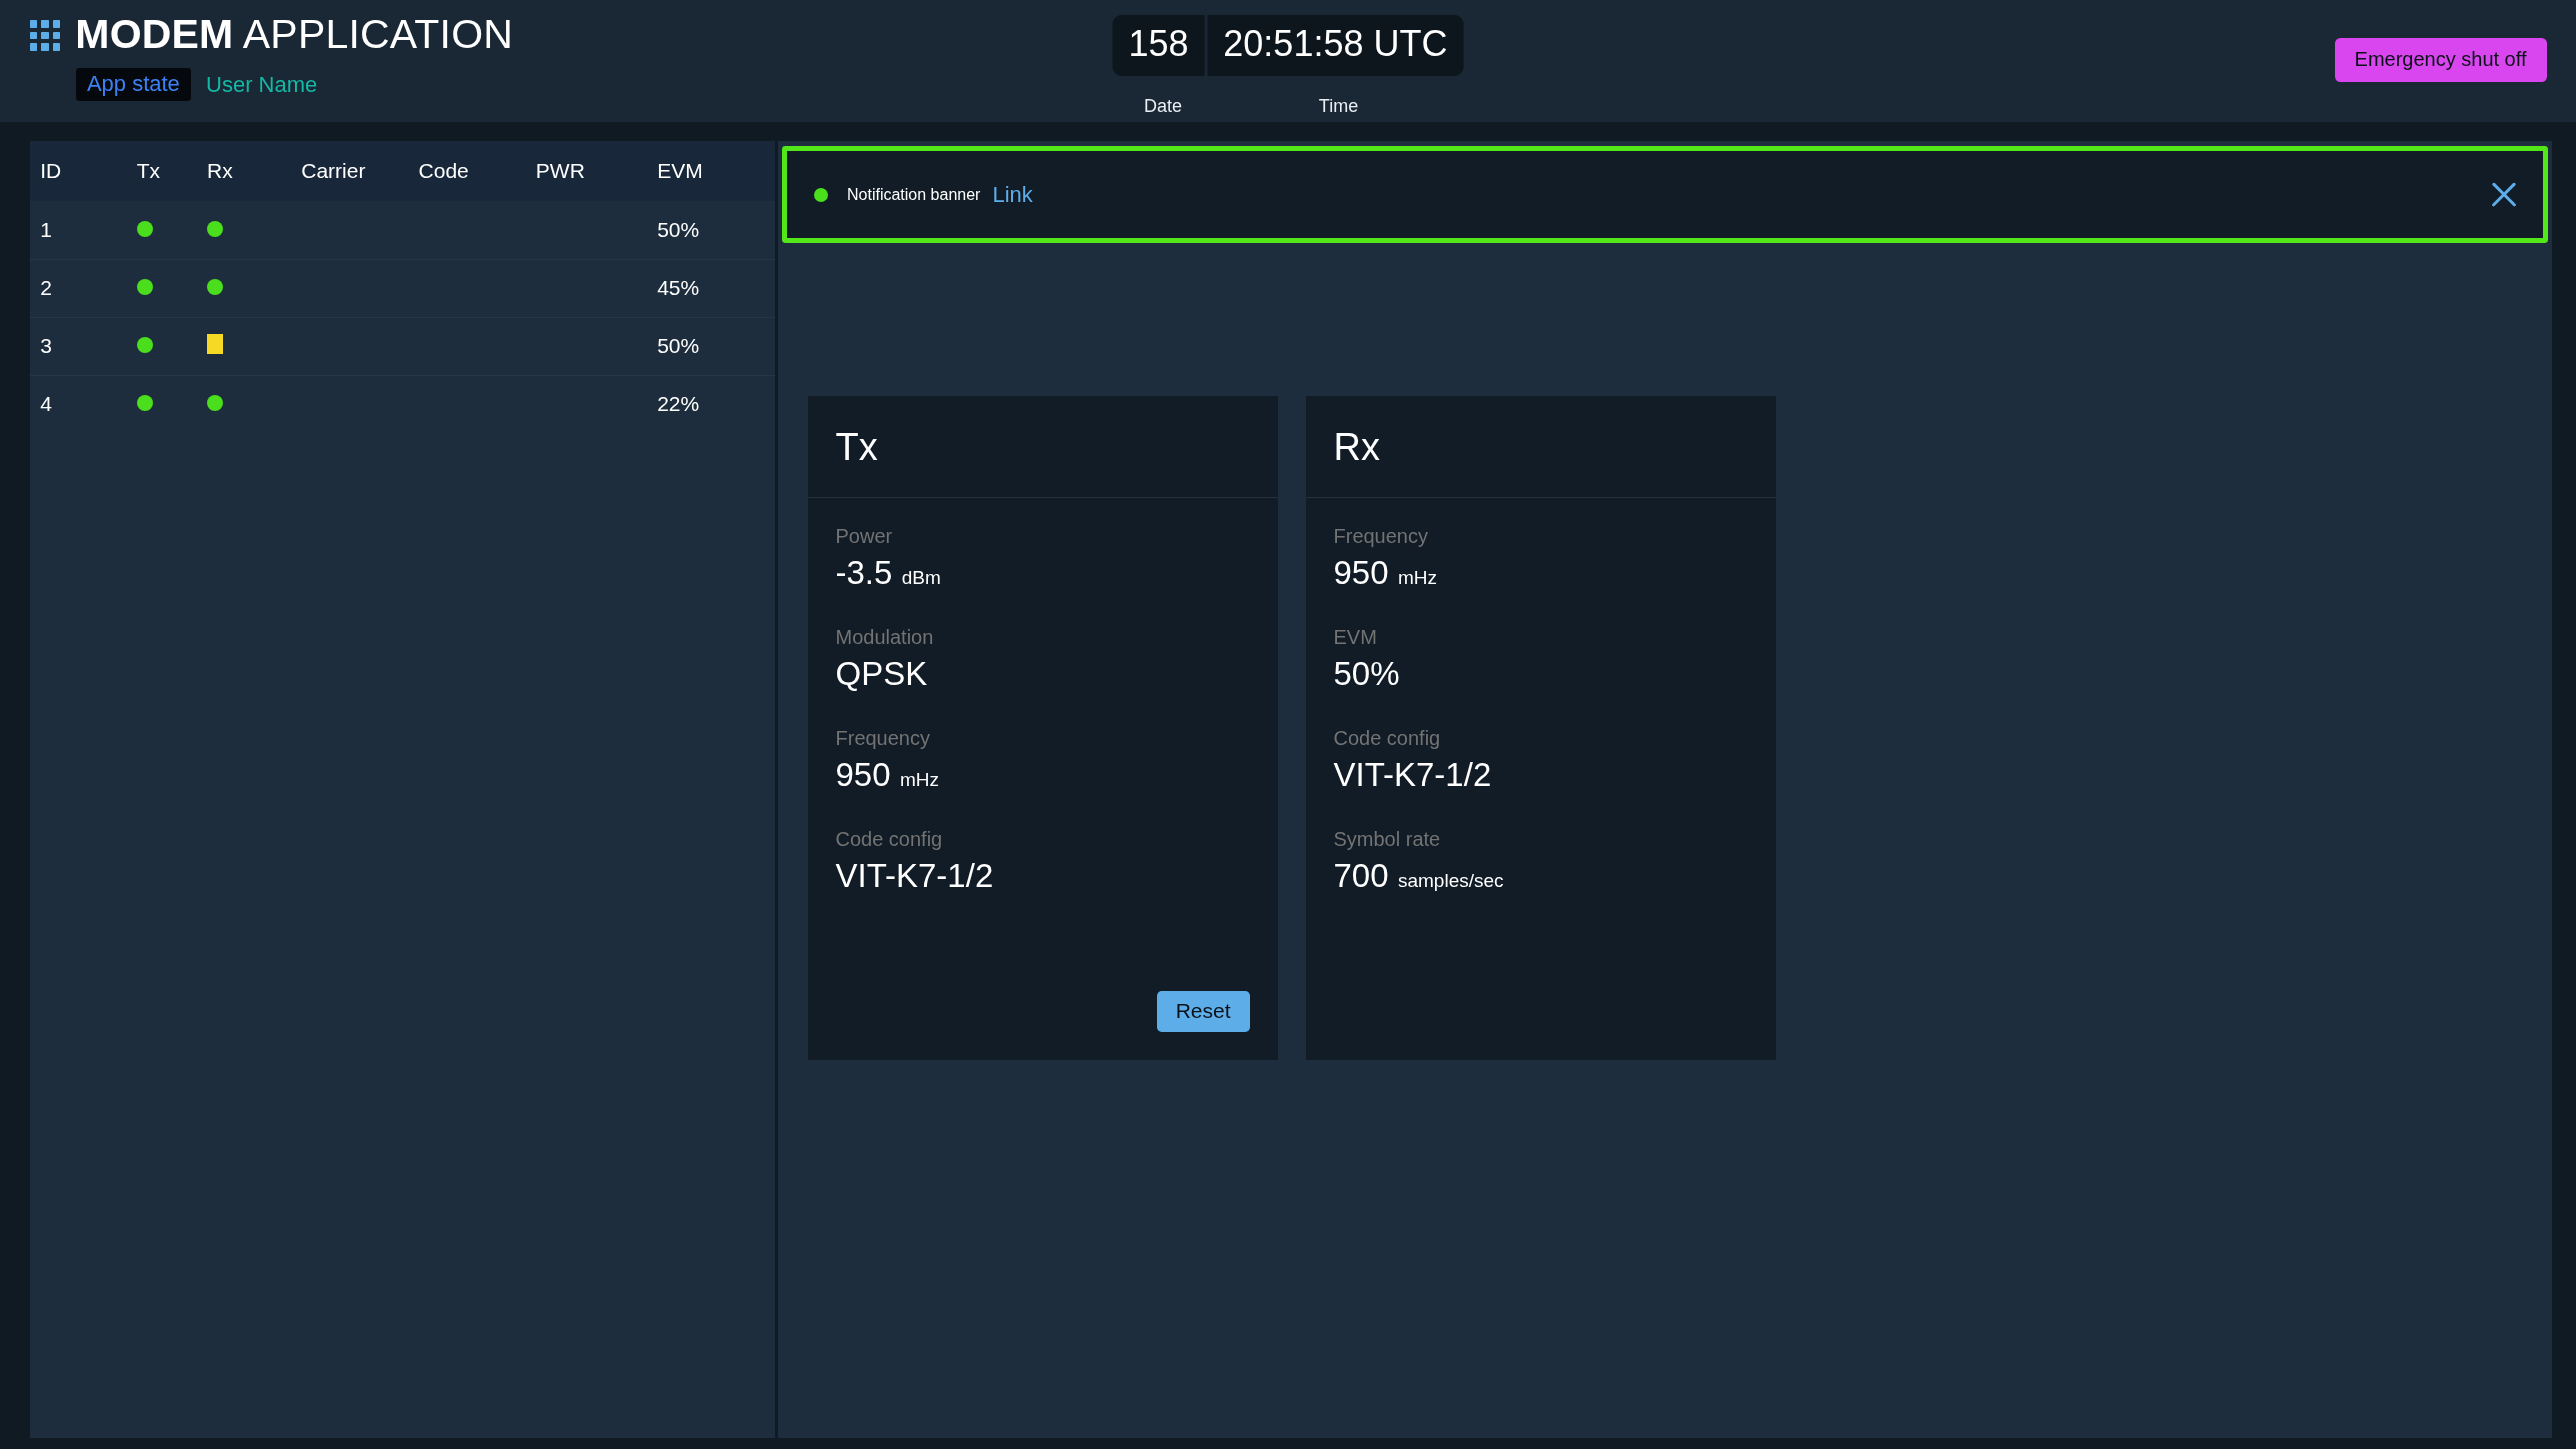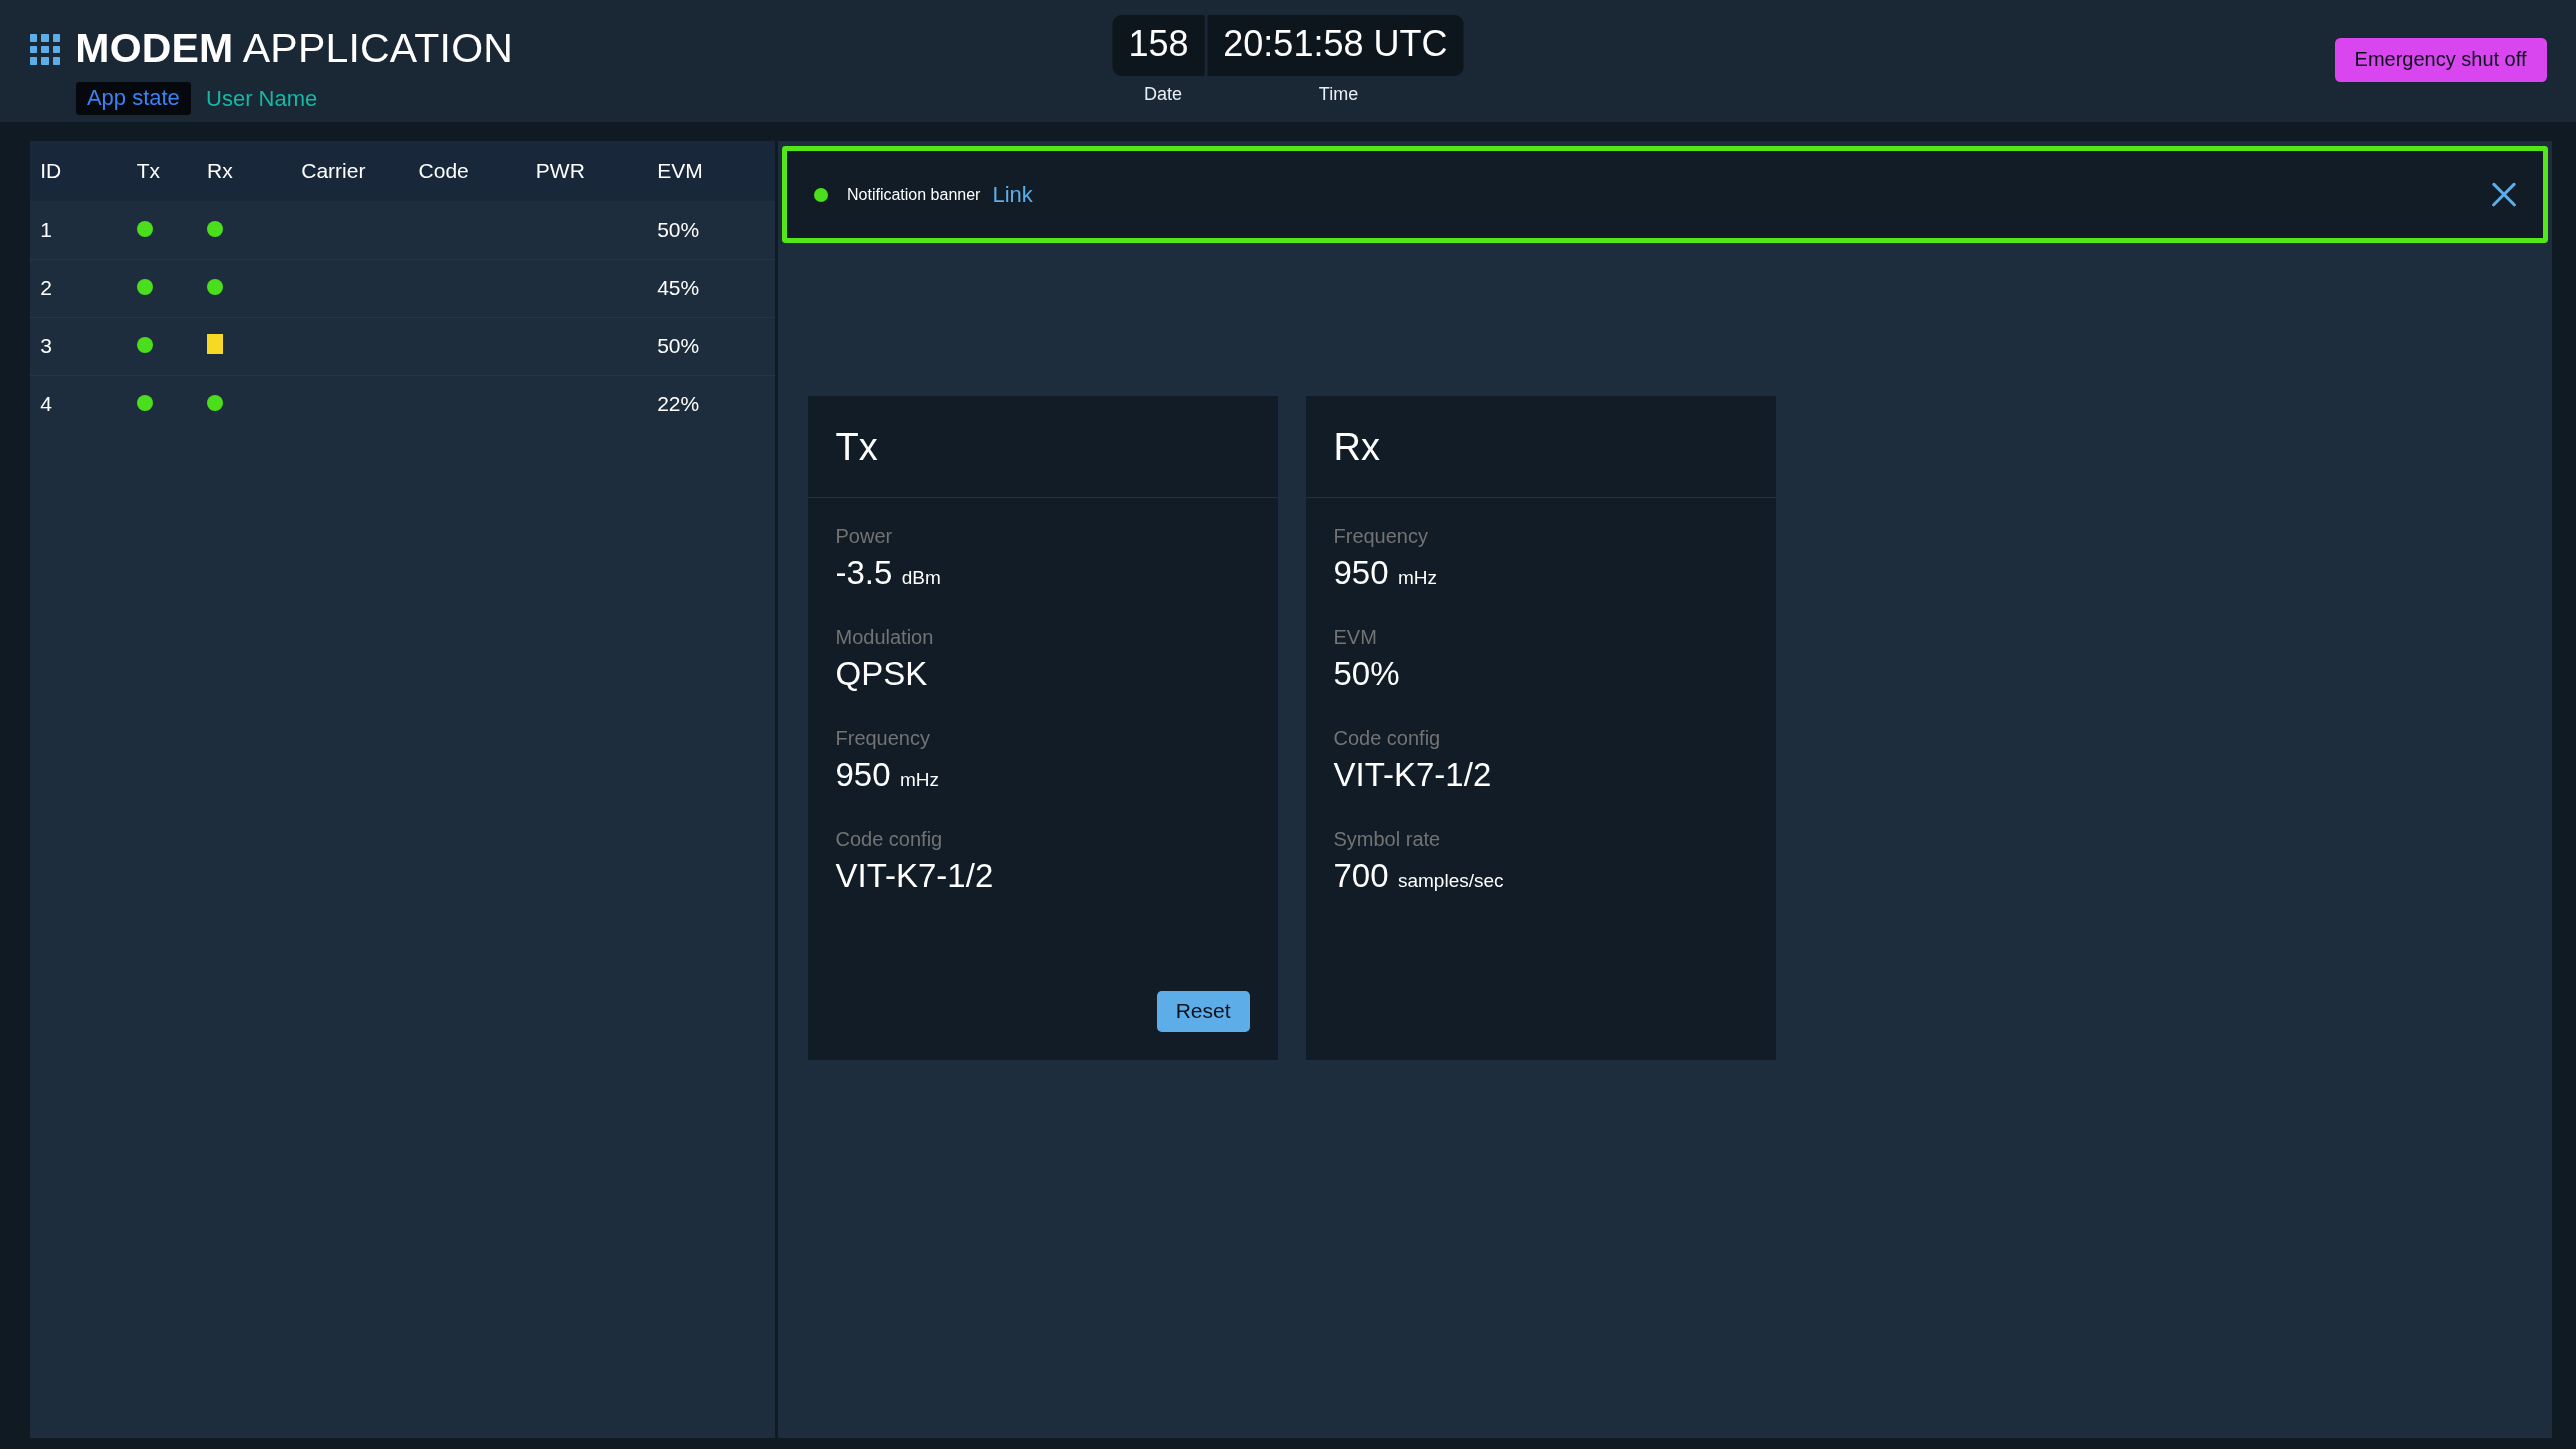--- a/index.html
+++ b/index.html
@@ -16,21 +16,21 @@
   .header {
     position: absolute;
     left: 0; top: 0;
     width: 2576px; height: 122px;
     background: #1a2734;
     display: flex;
     align-items: flex-start;
   }
   .header-left {
     position: absolute;
-    left: 29.5px; top: 23px;
+    left: 29.5px; top: 9px;
   }
   .brand-row {
     display: flex;
     align-items: center;
     gap: 14.8px;
     height: 50px;
   }
   .grid-icon {
     width: 31px; height: 31px;
     display: grid;
@@ -91,21 +91,21 @@
   }
   .clock-date, .clock-time {
     font-size: 36px;
     line-height: 1;
     padding: 11.4px 16px 14px 16px;
     white-space: nowrap;
   }
   .clock-sep { width: 2.7px; background: #1a2734; }
   .clock-labels {
     display: flex;
-    margin-top: 8px;
+    margin-top: 20px;
     font-size: 18px;
     color: #e8eef4;
   }
   .clock-labels .lbl-date { width: 101px; text-align: center; }
   .clock-labels .lbl-time { flex: 1; text-align: center; }
 
   .emergency-btn {
     position: absolute;
     right: 29.5px; top: 38px;
     background: #d946ef;

